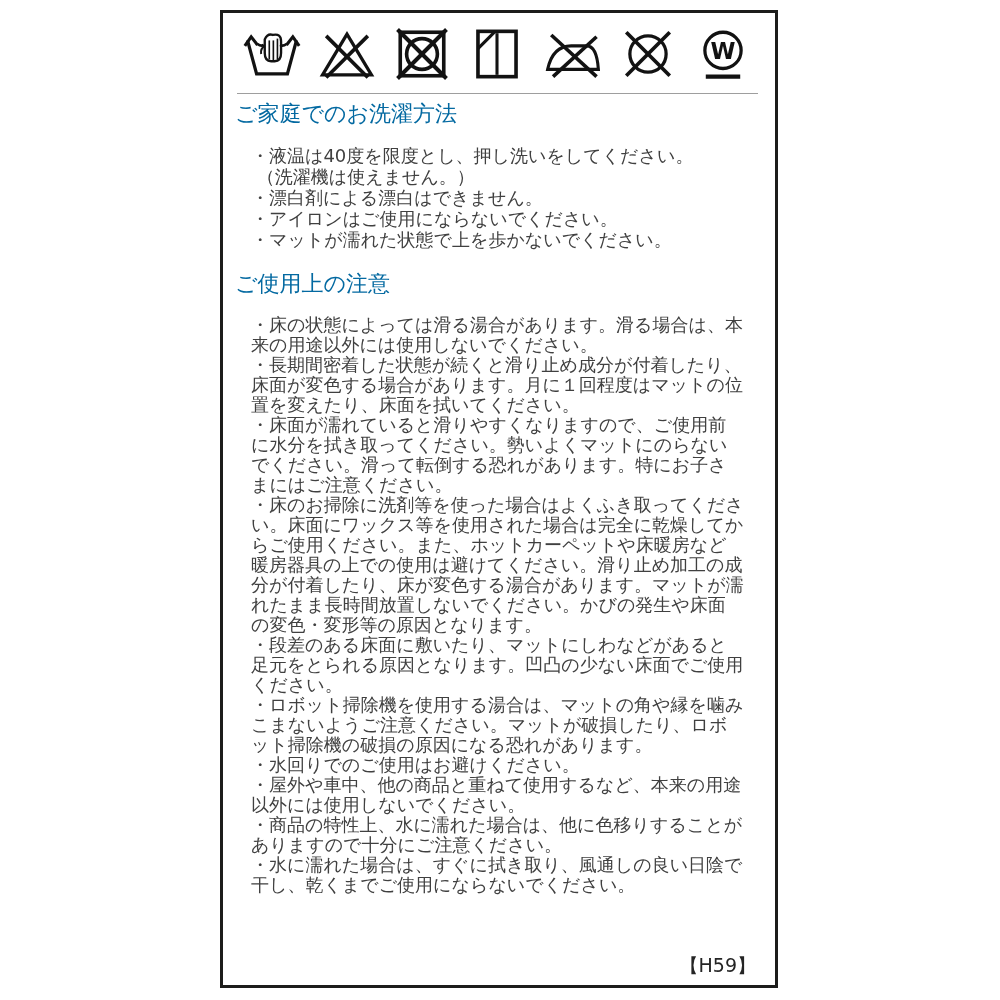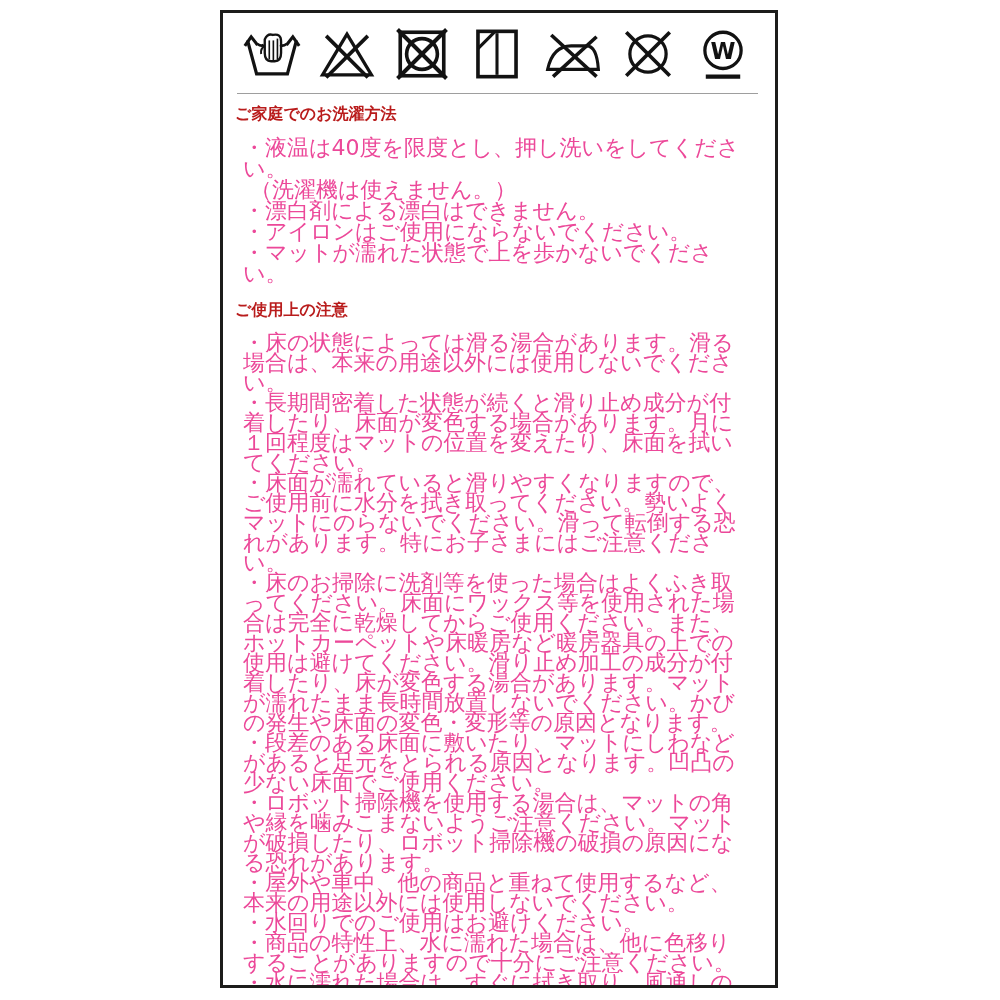--- a/index.html
+++ b/index.html
@@ -14,25 +14,25 @@
   }
   .symbols-row{
     display:flex;justify-content:space-between;align-items:center;
     padding:2px 8px 0 8px;flex:0 0 auto;
   }
   .sym{width:58px;height:58px;display:block;}
   .sym *{stroke:#121212;fill:none;stroke-linecap:butt;}
   .sym text{fill:#121212;stroke:none;font-weight:bold;}
   .divider{border:none;border-top:1.5px solid #9e9e9e;margin:10px 2px 0 2px;flex:0 0 auto;}
   .sec-title{
-    font-size:16px;line-height:24px;font-weight:bold;color:#b91c1c;
+    font-size:22px;line-height:24px;font-weight:normal;color:#0369a1;
     margin:8px 0 3px 0;
   }
   .sec-title.caution{margin-top:6px;}
-  ul.items{list-style:none;margin:8px;padding:0;color:#ec4899;font-size:22px;}
+  ul.items{list-style:none;margin:16px;padding:0;color:#404040;font-size:18px;}
   ul.items li{
     word-break:break-all;overflow-wrap:anywhere;
   }
   ul.wash-list li{white-space:pre-wrap;line-height:21px;}
   ul.caution-list li{line-height:20px;}
   .footer-code{
     margin-top:auto;text-align:right;font-size:19px;line-height:22px;
     color:#242424;padding-right:4px;flex:0 0 auto;
   }
 </style>
@@ -109,21 +109,21 @@
 
   <div class="sec-title caution">ご使用上の注意</div>
 
   <ul class="items caution-list">
       <li>・床の状態によっては滑る湯合があります。滑る場合は、本来の用途以外には使用しないでください。</li>
       <li>・長期間密着した状態が続くと滑り止め成分が付着したり、床面が変色する場合があります。月に１回程度はマットの位置を変えたり、床面を拭いてください。</li>
       <li>・床面が濡れていると滑りやすくなりますので、ご使用前に水分を拭き取ってください。勢いよくマットにのらないでください。滑って転倒する恐れがあります。特にお子さまにはご注意ください。</li>
       <li>・床のお掃除に洗剤等を使った場合はよくふき取ってください。床面にワックス等を使用された場合は完全に乾燥してからご使用ください。また、ホットカーペットや床暖房など暖房器具の上での使用は避けてください。滑り止め加工の成分が付着したり、床が変色する湯合があります。マットが濡れたまま長時間放置しないでください。かびの発生や床面の変色・変形等の原因となります。</li>
       <li>・段差のある床面に敷いたり、マットにしわなどがあると足元をとられる原因となります。凹凸の少ない床面でご使用ください。</li>
       <li>・ロボット掃除機を使用する湯合は、マットの角や縁を噛みこまないようご注意ください。マットが破損したり、ロボット掃除機の破損の原因になる恐れがあります。</li>
+      <li>・水回りでのご使用はお避けください。</li>
       <li>・屋外や車中、他の商品と重ねて使用するなど、本来の用途以外には使用しないでください。</li>
-      <li>・水回りでのご使用はお避けください。</li>
       <li>・商品の特性上、水に濡れた場合は、他に色移りすることがありますので十分にご注意ください。</li>
       <li>・水に濡れた場合は、すぐに拭き取り、風通しの良い日陰で干し、乾くまでご使用にならないでください。</li>
     </ul>
 
   <div class="footer-code">【H59】</div>
 
 </div>
 
 </body></html>

